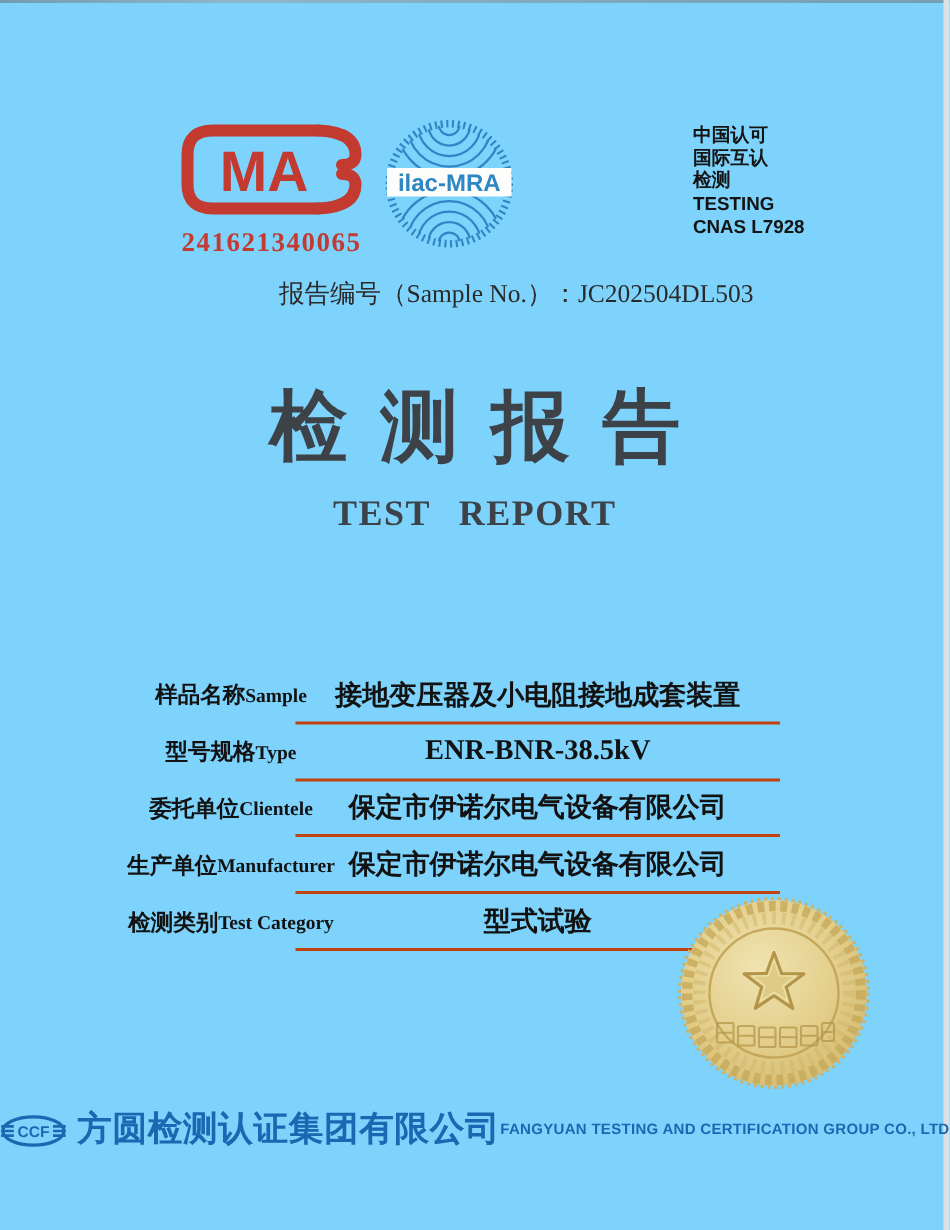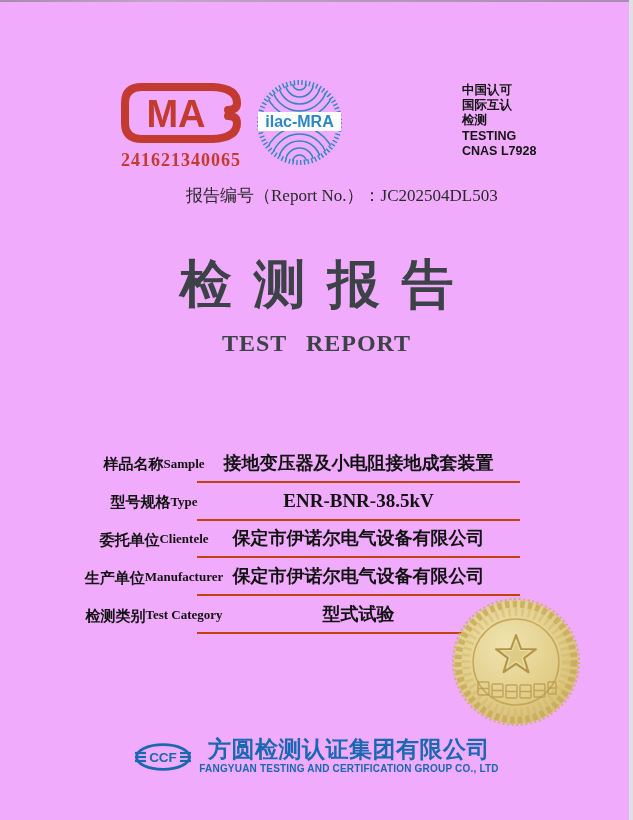--- a/index.html
+++ b/index.html
@@ -1,19 +1,19 @@
 <!DOCTYPE html>
 <html><head>
 <meta charset="utf-8">
 <style>
   html,body{margin:0;padding:0;}
   body{background:#e9e9e9;font-family:"Liberation Sans","DejaVu Sans",sans-serif;}
   #page{
     position:relative;width:633px;height:820px;margin:0 auto;
-    background:#f0abfc;overflow:hidden;
+    background:#7dd3fc;overflow:hidden;
   }
   
   .scan-top{position:absolute;top:0;left:0;right:0;height:2px;
     background:linear-gradient(90deg,#6b6f72 0%,#9aa0a3 25%,#84898c 55%,#6f7477 100%);
     opacity:.55;}
   .scan-right{position:absolute;top:0;right:0;bottom:0;width:4px;background:#dde1e4;}
 
   
   .logos{position:absolute;left:0;top:0;width:100%;height:180px;}
   .cma-block{position:absolute;left:117px;top:82px;width:128px;text-align:center;}
@@ -52,21 +52,21 @@
     display:flex;align-items:center;justify-content:center;
     font-size:18px;font-weight:bold;color:#121212;white-space:nowrap;}
   .fvalue.latin{font-family:"Liberation Serif","DejaVu Serif",serif;font-size:19px;}
 
   
   .seal{position:absolute;left:452px;top:598px;width:128px;height:128px;}
 
   
   .footer{position:absolute;left:0;top:737px;width:633px;
     display:flex;justify-content:center;align-items:center;gap:7px;}
-  .footer-text{display:flex;flex-direction:column;align-items:center;}
+  .footer-text{display:flex;flex-direction:row;align-items:center;}
   .company-zh{font-size:23px;font-weight:bold;color:#1a68b2;line-height:25px;
     letter-spacing:0.5px;white-space:nowrap;}
   .company-en{font-size:10px;font-weight:bold;color:#1a68b2;letter-spacing:0.2px;
     margin-top:1px;white-space:nowrap;}
   .ccf-oval{margin-top:3px;}
 </style>
 </head>
 <body>
 
 <div id="page">
@@ -114,21 +114,21 @@
     <div class="accred">
       <div>中国认可</div>
       <div>国际互认</div>
       <div>检测</div>
       <div>TESTING</div>
       <div>CNAS L7928</div>
     </div>
   </div>
 
   <div class="report-no">
-    <span>报告编号（Report No.）：</span><span>JC202504DL503</span>
+    <span>报告编号（Sample No.）：</span><span>JC202504DL503</span>
   </div>
 
   <h1 class="title-zh">检测报告</h1>
   <div class="title-en">TEST REPORT</div>
 
   <section class="form">
     <div class="frow">
       <div class="flabel">
         <div class="zh">样品名称</div>
         <div class="en">Sample</div>

